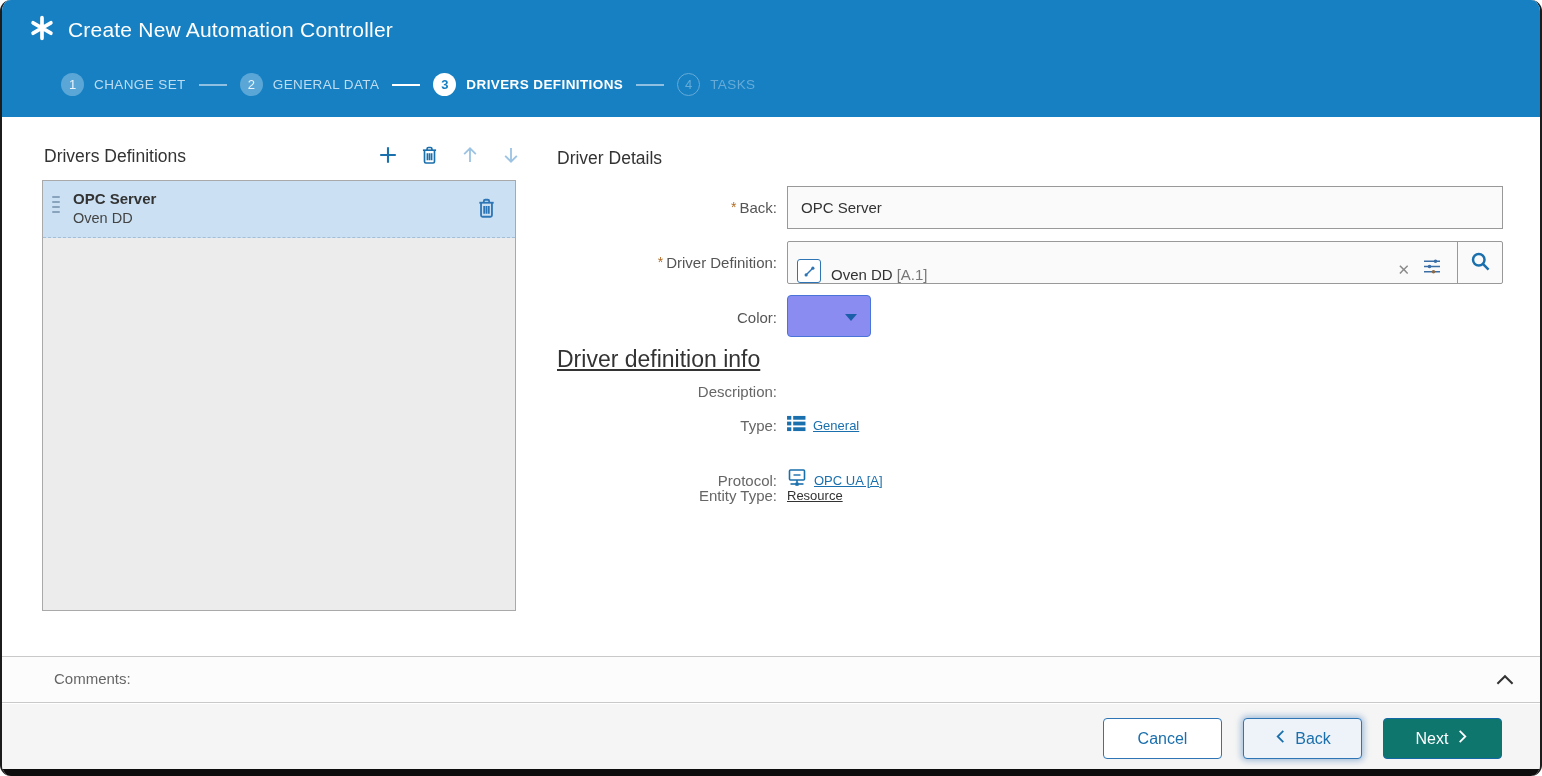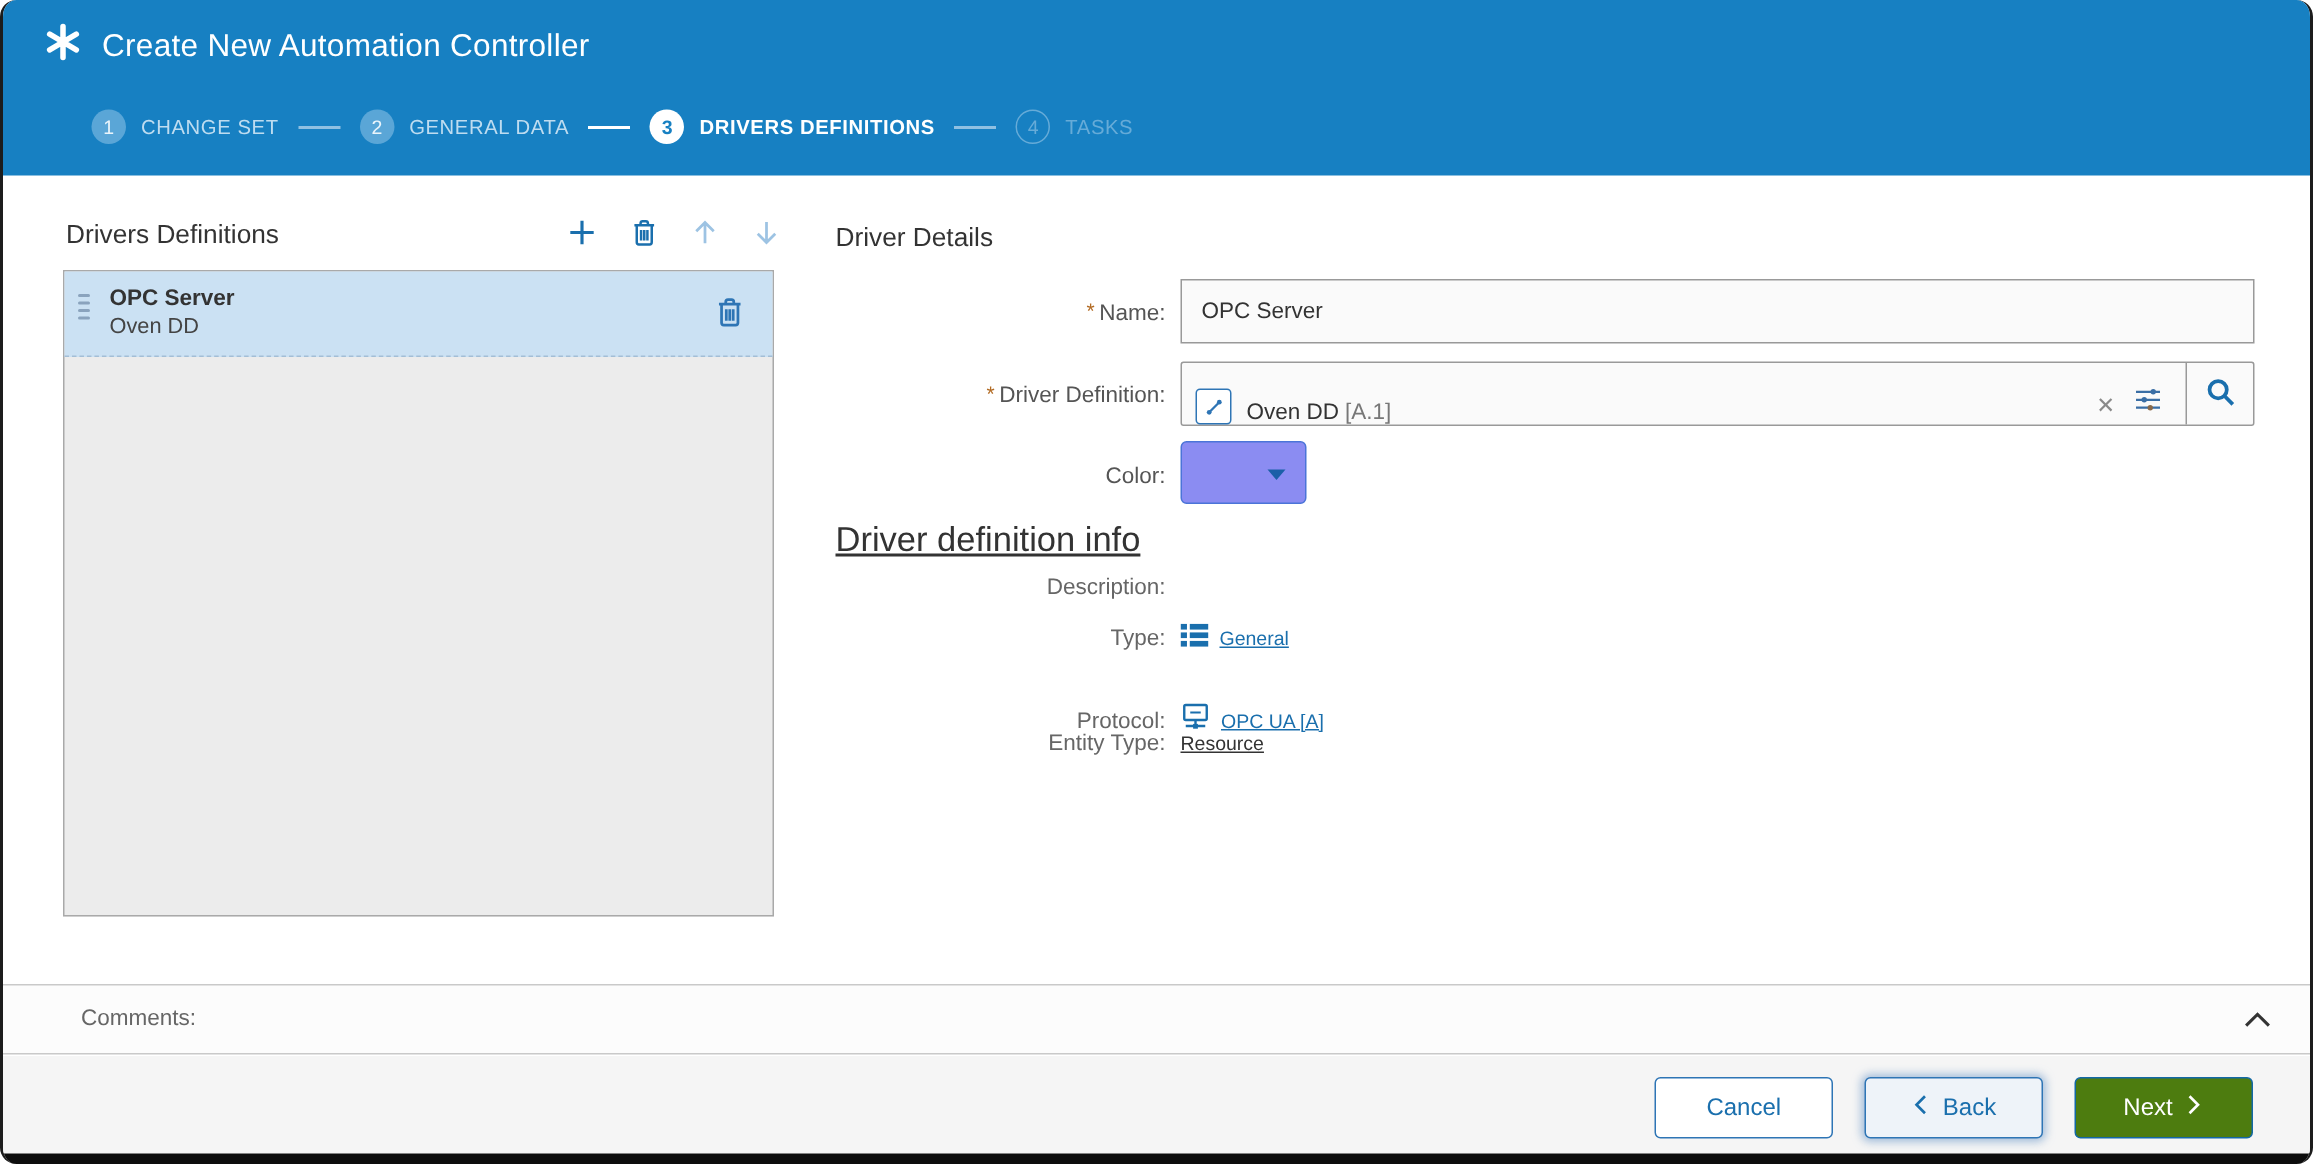--- a/index.html
+++ b/index.html
@@ -68,21 +68,21 @@
   .link-val { color:#1a6fad; }
 
   
   .comments-bar { position:absolute; top:656px; left:0; right:0; height:47px; background:#fcfcfc; border-top:1px solid #c9c9c9; border-bottom:1px solid #c9c9c9;text-align:center; }
   .comments-label { position:absolute; left:52px; top:13px; font-size:15px; color:#666; }
   .collapse-btn { position:absolute; right:22px; top:10px; background:none; border:none; cursor:pointer; }
   .footer { position:absolute; top:704px; left:0; right:0; height:65px; background:#f5f5f5; }
   .btn { position:absolute; top:14px; height:41px; width:119px; border-radius:4px; font-family:"Liberation Sans",sans-serif; font-size:16px; cursor:pointer; display:flex; align-items:center; justify-content:center; gap:8px; }
   .btn-cancel { left:1101px; background:#fff; border:1px solid #2e75b5; color:#1a6fad; }
   .btn-back { left:1241px; background:#eef3f9; border:1px solid #2e75b5; color:#1a6fad; box-shadow:0 0 6px 2px rgba(120,160,205,.65); }
-  .btn-next { left:1381px; background:#4d7c0f; border:1px solid #1268a5; color:#fff; }
+  .btn-next { left:1381px; background:#0f766e; border:1px solid #1268a5; color:#fff; }
   .bottom-strip { position:absolute; left:0; right:0; top:769px; height:7px; background:#0d0d0d; }
 </style>
 </head>
 <body>
 
 <div class="frame">
 
   <div class="header">
     <div class="title-row">
       <span>
@@ -170,21 +170,21 @@
           </svg>
         </span>
       </button>
     </div>
   </div>
 
   <div class="details-title">Driver Details</div>
 
   <div class="form-row row-name">
     <div class="lbl-col">
-      <span class="req">*</span><span>Name:</span>
+      <span class="req">*</span><span>Back:</span>
     </div>
     <input class="text-input" type="text" value="OPC Server" style="">
   </div>
 
   <div class="form-row row-dd">
     <div class="lbl-col">
       <span class="req">*</span><span>Driver Definition:</span>
     </div>
     <div class="combo">
       <span class="dd-chip">

